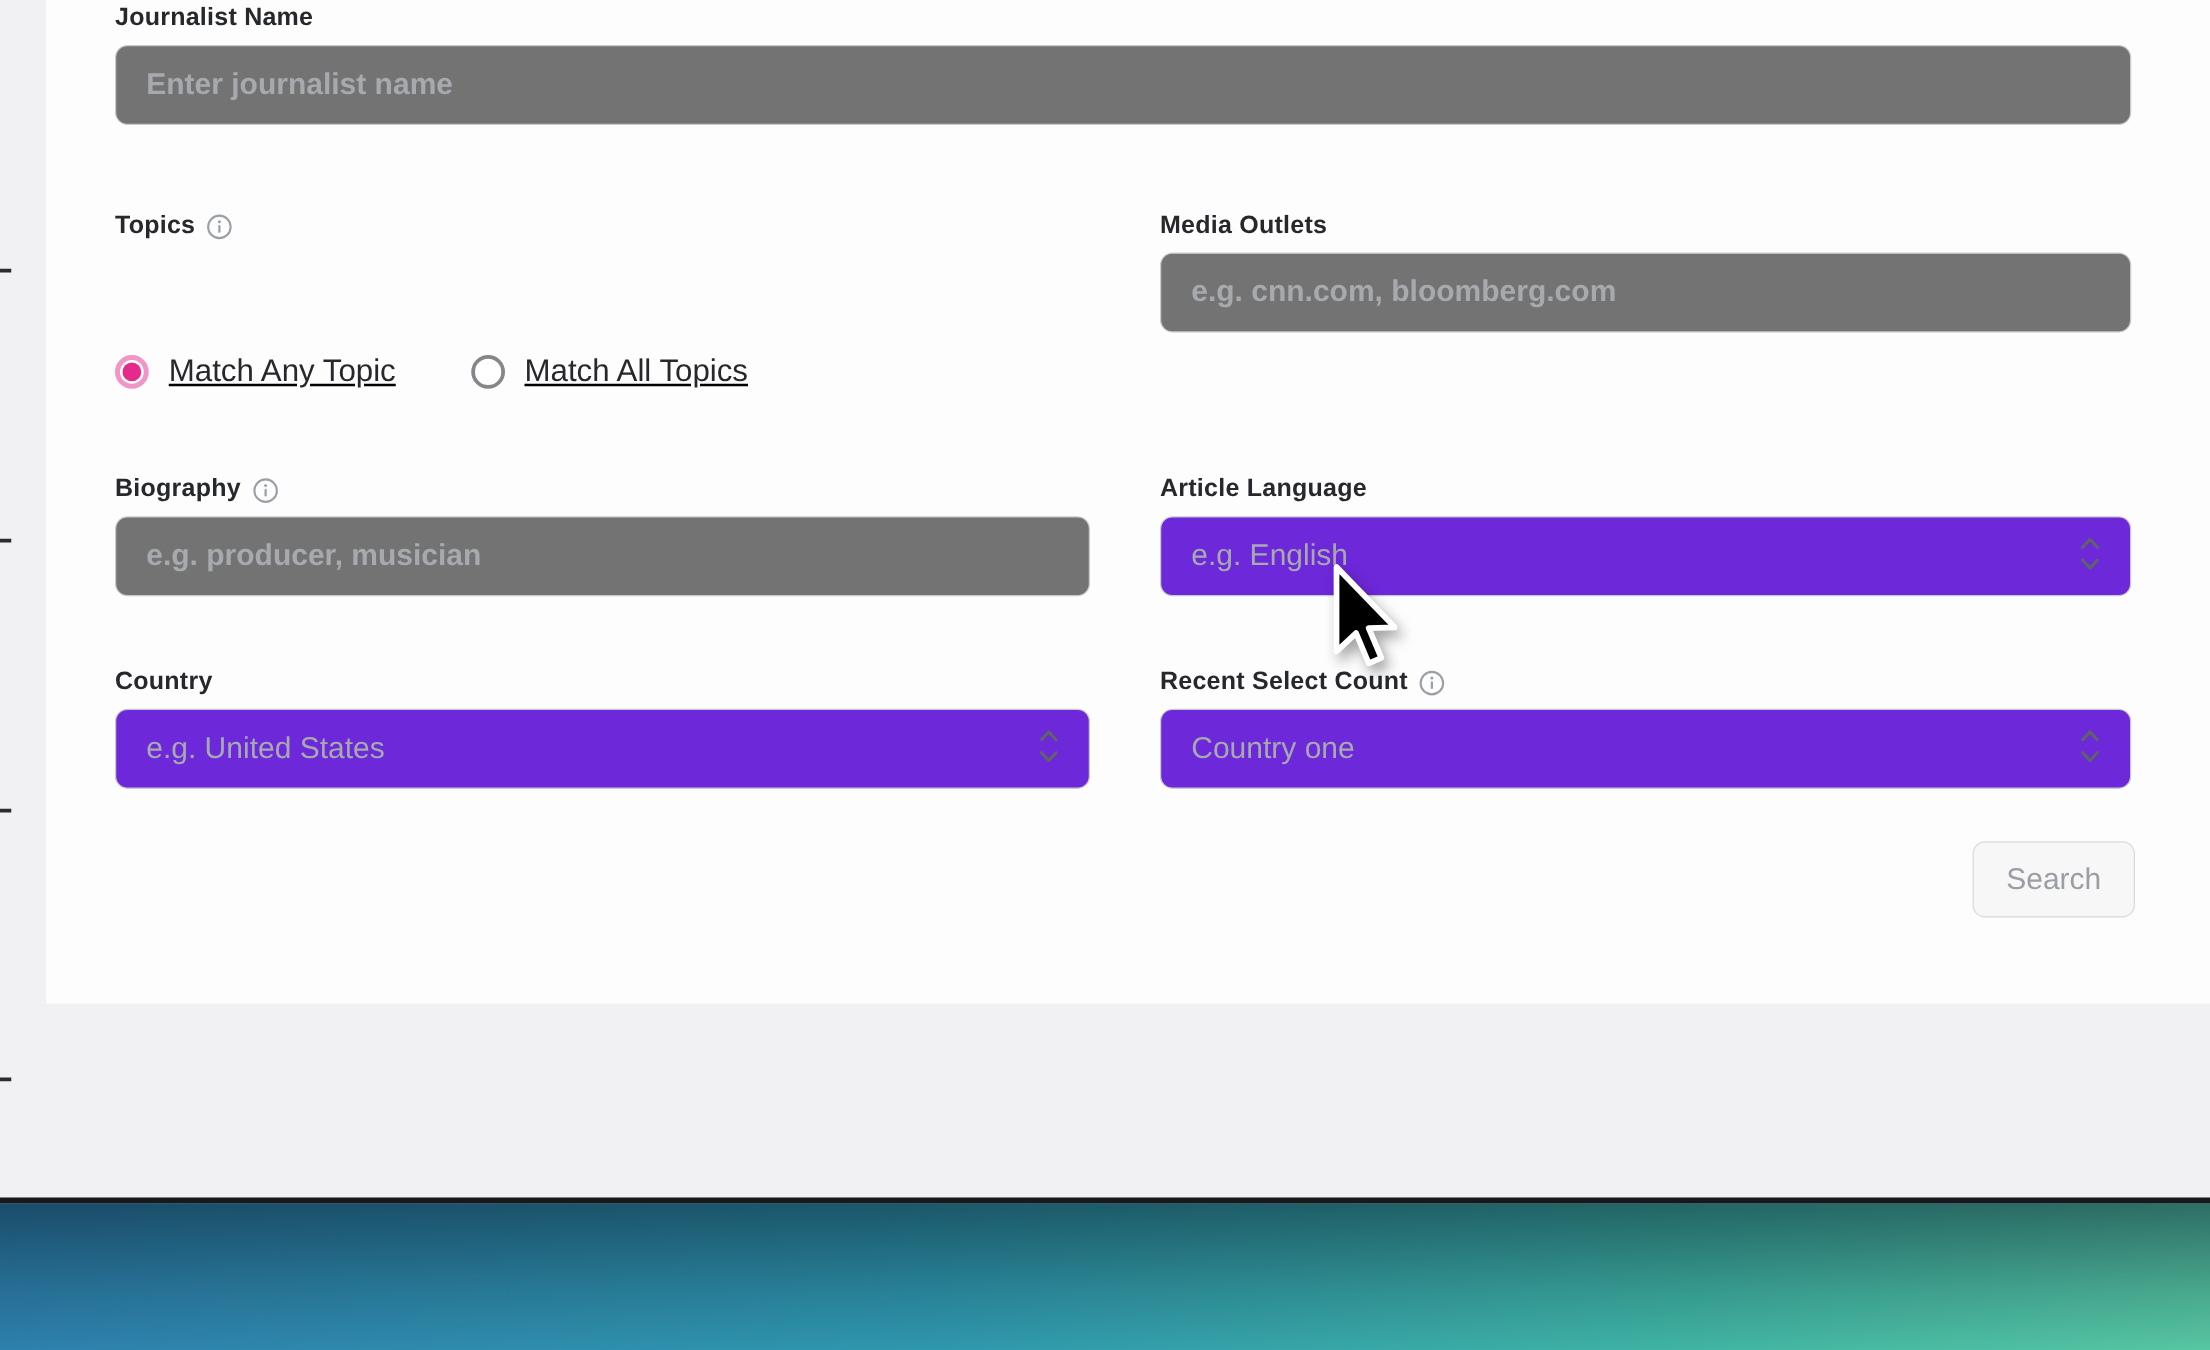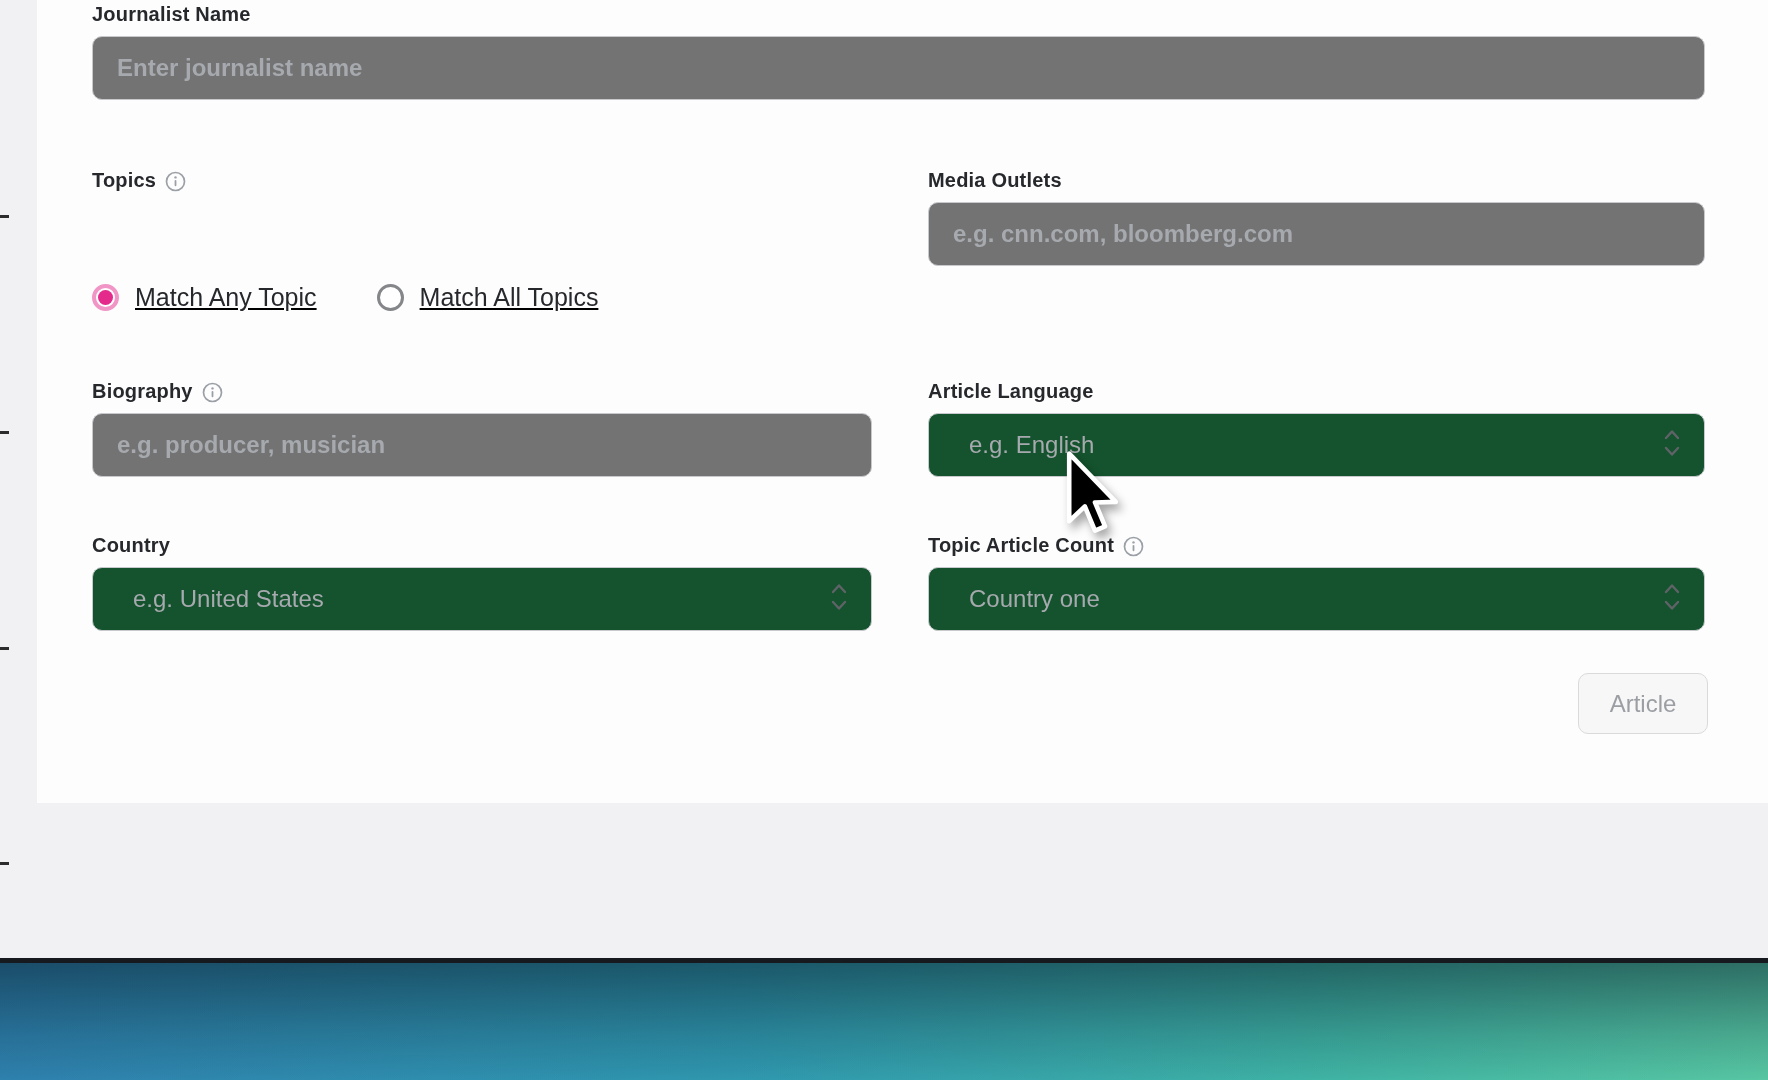--- a/index.html
+++ b/index.html
@@ -31,23 +31,23 @@
     box-sizing:border-box;width:100%;height:64px;margin-top:8px;
     border:1.5px solid #c7c9cd;border-radius:10px;background:#737373;
     padding:0 24px;font-size:24px;color:#26282c;outline:none;
     font-family:"Liberation Sans","DejaVu Sans",sans-serif;
     font-weight:bold;
   }
   .text-input::placeholder{color:#a6a9ae;opacity:1;}
 
   .select-field{
     box-sizing:border-box;width:100%;height:64px;margin-top:8px;
-    border:1.5px solid #c7c9cd;border-radius:10px;background:#14532d;
+    border:1.5px solid #c7c9cd;border-radius:10px;background:#6d28d9;
     display:flex;align-items:center;justify-content:space-between;
-    padding:0 22px 0 40px;cursor:pointer;
+    padding:0 22px 0 24px;cursor:pointer;
   }
   .select-placeholder{font-size:24px;color:#a6a9ae;}
 
   .radio-row{display:flex;align-items:center;gap:60px;text-decoration:underline;}
   .radio-option{display:flex;align-items:center;gap:16px;cursor:pointer;}
   .radio-outer{
     box-sizing:border-box;width:27px;height:27px;border-radius:50%;
     display:flex;align-items:center;justify-content:center;flex:0 0 auto;
   }
   .radio-outer.checked{border:4px solid #f095c5;background:#fff;}
@@ -173,21 +173,21 @@
             <span>
               <svg width="20" height="30" viewBox="0 0 20 30" fill="none">
                 <path d="M4 10 L10 3.5 L16 10" stroke="#5f6368" stroke-width="2.4" stroke-linecap="round" stroke-linejoin="round"></path>
                 <path d="M4 20 L10 26.5 L16 20" stroke="#5f6368" stroke-width="2.4" stroke-linecap="round" stroke-linejoin="round"></path>
               </svg>
             </span>
           </div>
         </div>
         <div>
           <div class="field-label">
-            <span>Topic Article Count</span>
+            <span>Recent Select Count</span>
             <span class="info-icon">
               <svg width="21" height="21" viewBox="0 0 21 21" fill="none">
                 <circle cx="10.5" cy="10.5" r="9" stroke="#9aa0a6" stroke-width="1.7"></circle>
                 <circle cx="10.5" cy="6.4" r="1.2" fill="#9aa0a6"></circle>
                 <rect x="9.6" y="9" width="1.8" height="6.2" rx="0.9" fill="#9aa0a6"></rect>
               </svg>
             </span>
           </div>
           <div class="select-field">
             <span class="select-placeholder">Country one</span>
@@ -196,21 +196,21 @@
                 <path d="M4 10 L10 3.5 L16 10" stroke="#5f6368" stroke-width="2.4" stroke-linecap="round" stroke-linejoin="round"></path>
                 <path d="M4 20 L10 26.5 L16 20" stroke="#5f6368" stroke-width="2.4" stroke-linecap="round" stroke-linejoin="round"></path>
               </svg>
             </span>
           </div>
         </div>
       </div>
 
     </div>
 
-    <button class="search-btn">Article</button>
+    <button class="search-btn">Search</button>
   </div>
 
   <div class="window-edge"></div>
   <div class="desktop-gradient"></div>
 
   <svg class="cursor" viewBox="0 0 20 30">
     <path d="M4.2 1.2 L4.2 23.2 L9.3 18.4 L12.6 26.3 L15.9 24.9 L12.6 17.1 L19.4 16.9 Z" fill="#000" stroke="#fff" stroke-width="1.5" stroke-linejoin="round"></path>
   </svg>
 
 </div>

